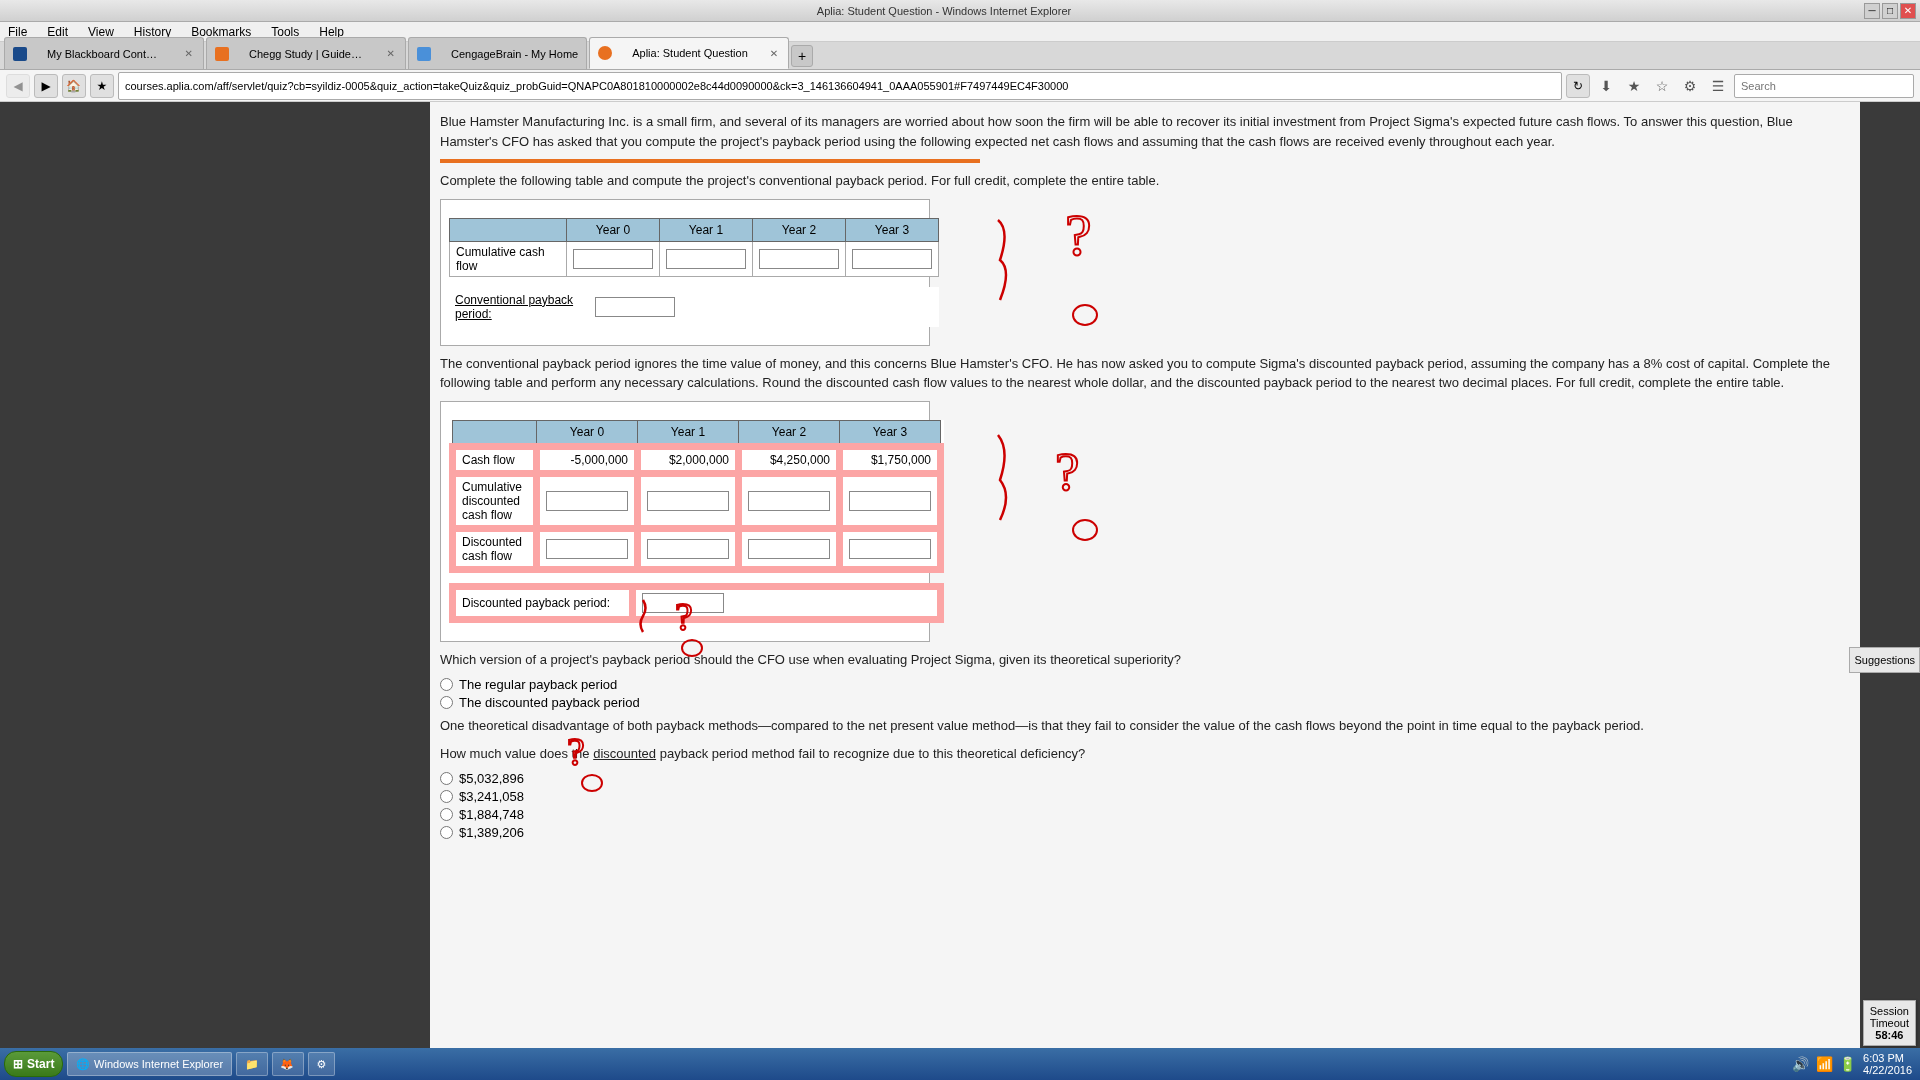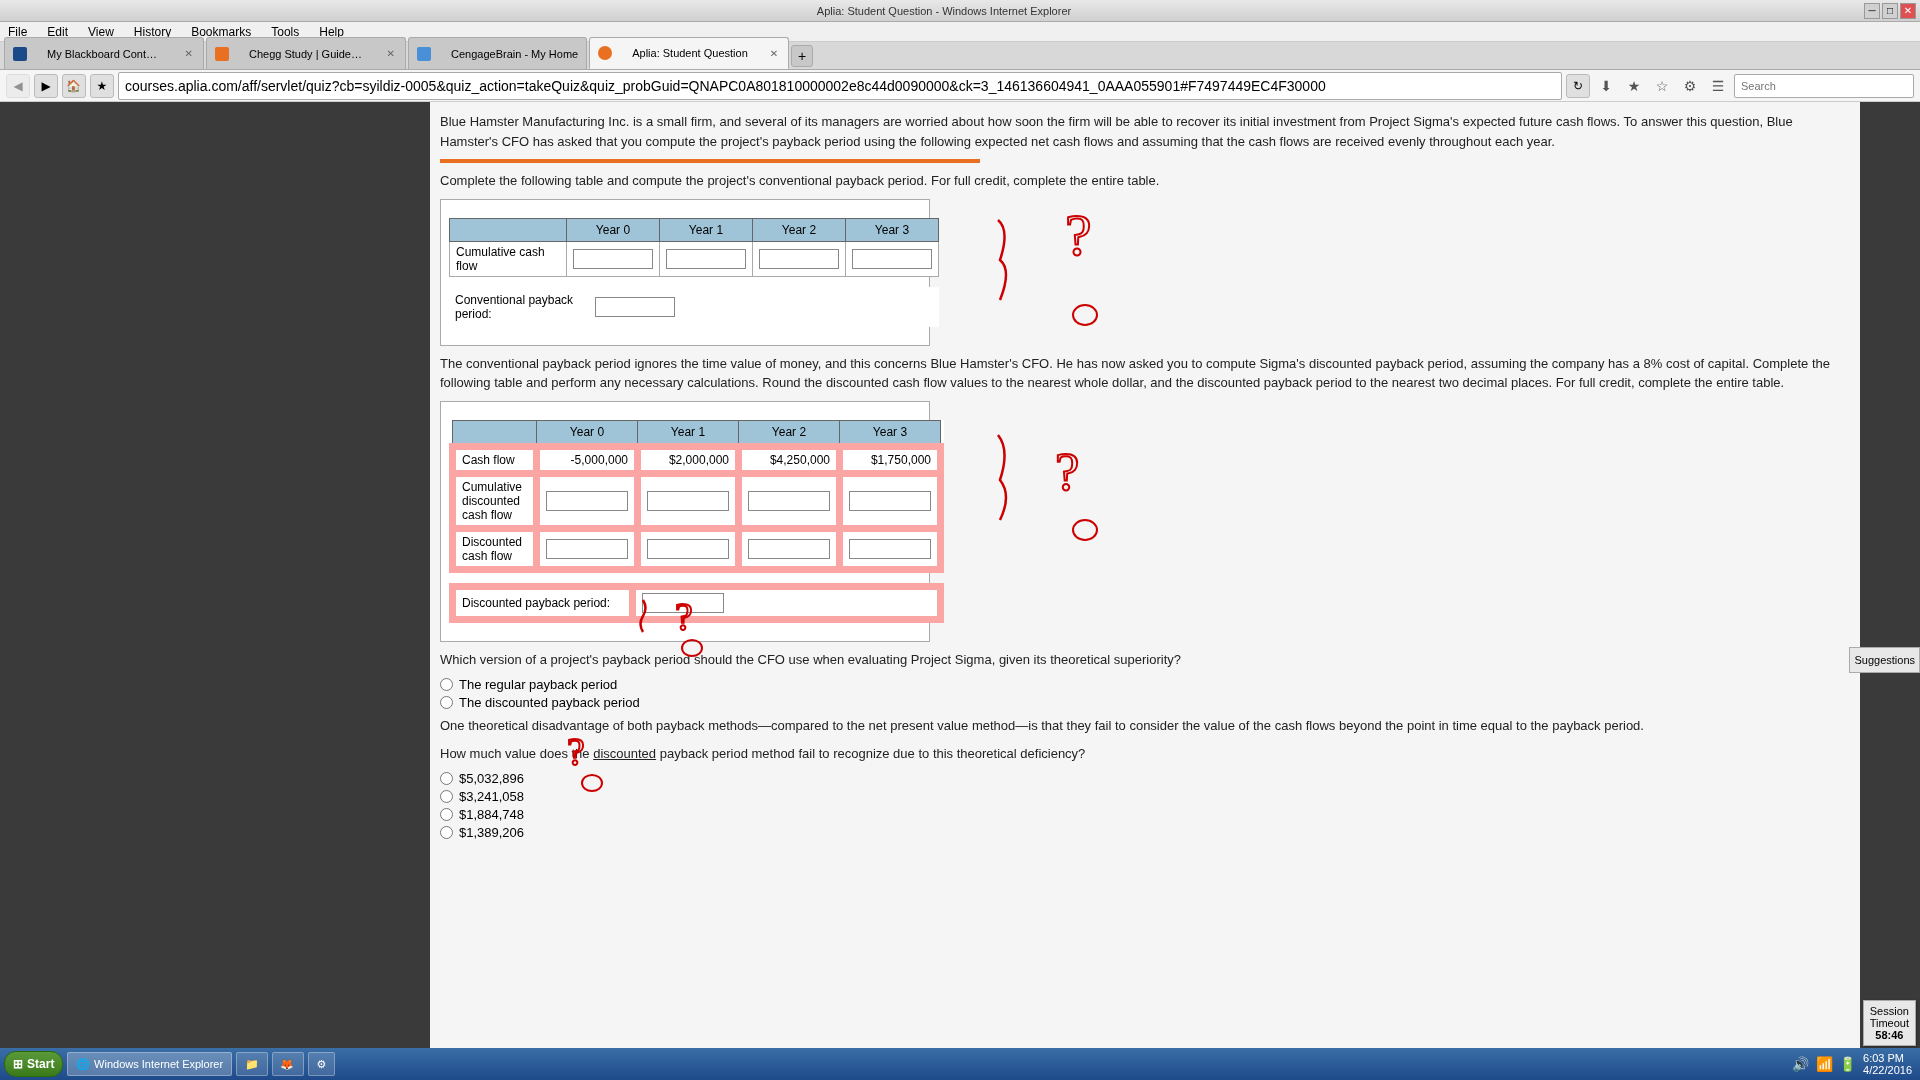--- a/index.html
+++ b/index.html
@@ -131,21 +131,21 @@
       font-size: 12px;
       cursor: pointer;
     }
     .nav-btn.disabled { opacity: 0.4; }
     .address-input {
       flex: 1;
       height: 28px;
       border: 1px solid #aaa;
       border-radius: 2px;
       padding: 8px 6px;
-      font-size: 14px;
+      font-size: 11px;
       background: white;
     }
     .refresh-btn {
       width: 24px; height: 24px;
       background: #e0e0e0;
       border: 1px solid #bbb;
       border-radius: 3px;
       display: flex; align-items: center; justify-content: center;
       font-size: 12px;
       cursor: pointer;
@@ -488,21 +488,21 @@
         <tbody>
           <tr>
             <td>Cumulative cash flow</td>
             <td><input type="text" style=""></td>
             <td><input type="text" style=""></td>
             <td><input type="text" style=""></td>
             <td><input type="text" style=""></td>
           </tr>
         </tbody>
       </table>
-      <table class="question-table" style="margin-top:8px;">
+      <table class="question-table" style="margin-top:8px;text-decoration:underline;">
         <tbody>
             <tr class="payback-row">
           <td style="width:140px;">Conventional payback period:</td>
           <td><input type="text" style=""></td>
         </tr>
       </tbody>
         </table>
     </div>
 
     <p class="content-text">The conventional payback period ignores the time value of money, and this concerns Blue Hamster's CFO. He has now asked you to compute Sigma's discounted payback period, assuming the company has a 8% cost of capital. Complete the following table and perform any necessary calculations. Round the discounted cash flow values to the nearest whole dollar, and the discounted payback period to the nearest two decimal places. For full credit, complete the entire table.</p>

